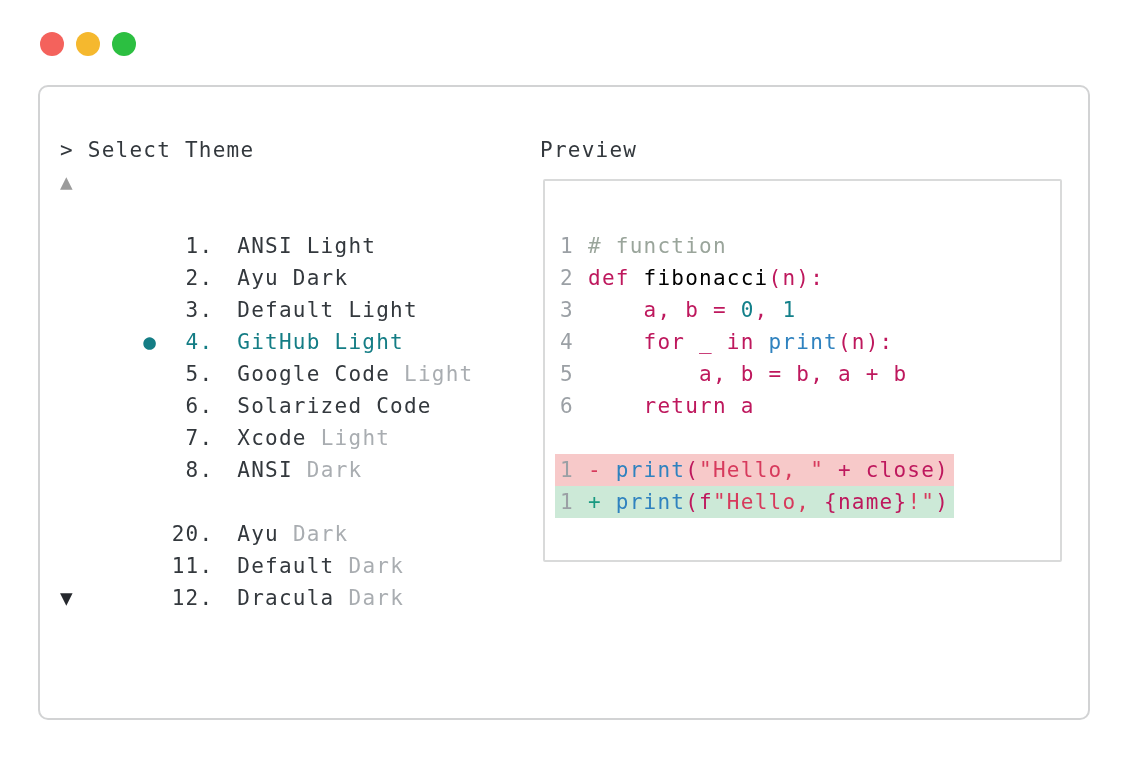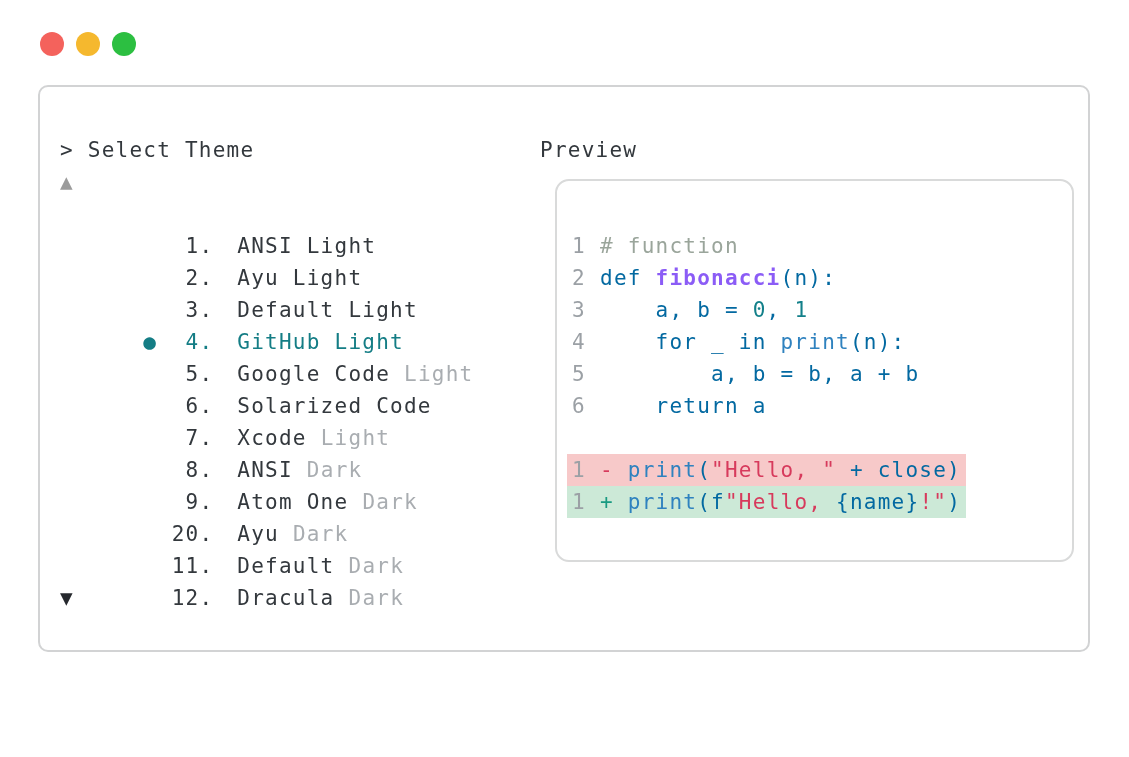--- a/index.html
+++ b/index.html
@@ -7,53 +7,53 @@
   body { font-family:"DejaVu Sans Mono", monospace; font-size:21px; letter-spacing:1.24px; line-height:32px; color:#33383d; }
 
   
   .traffic { position:absolute; top:32px; left:40px; width:120px; height:24px; }
   .light { position:absolute; width:24px; height:24px; border-radius:50%; top:0; }
   .light.close { left:0; background:#f4625c; }
   .light.min   { left:36px; background:#f5b82e; }
   .light.max   { left:72px; background:#2cbf41; }
 
   
-  .panel { position:absolute; left:38px; top:85px; width:1052px; height:567px;
+  .panel { position:absolute; left:38px; top:85px; width:1052px; height:635px;
            border:2px solid #d2d3d4; border-radius:10px; background:#fff; }
 
   .hdr-left  { position:absolute; left:20px;  top:47px; white-space:pre; }
   .hdr-right { position:absolute; left:500px; top:47px; white-space:pre; }
 
   .arrow-up   { position:absolute; left:20px; top:79px;  color:#9b9b9b; }
   .arrow-down { position:absolute; left:20px; top:495px; color:#26292e; }
 
   .theme-item { position:absolute; left:20px; white-space:pre; cursor:default; }
   .theme-item .mark { display:inline-block; width:28px; color:#147d85; }
   .theme-item .num  { display:inline-block; width:42px; text-align:right; }
   .theme-item .tname { margin-left:24px; }
   .theme-item .dim   { margin-left:14px; color:#a9adb1; }
   .theme-item[data-state="selected"] { color:#147d85; }
   .theme-item[data-state="selected"] .dim { color:#147d85; }
 
   .help { position:absolute; left:20px; top:559px; color:#a5a9ad; white-space:pre; }
 
   
   .preview-box { position:absolute; left:503px; top:92px; width:519px; height:383px;
-                 border:2px solid #d9dada; border-radius:14px; background:#fff;margin-left:12px; }
+                 border:2px solid #d9dada; border-radius:2px; background:#fff; }
   .preview-code { position:absolute; left:15px; top:49px; }
   .code-line { white-space:pre; height:32px; }
   .lnum { display:inline-block; width:14px; margin-right:14px; color:#9ba0a5; }
   .code-spacer { height:32px; }
   .diff-line { display:inline-block; margin-left:-5px; padding:0 5px; }
   .diff-removed { background:#f7c9c9; }
   .diff-added   { background:#cce9d7; }
 
-  .tok-plain   { color:#0369a1; }
+  .tok-plain   { color:#be185d; }
   .tok-comment { color:#9aa59b; }
-  .tok-func    { color:#8b5cf6;font-weight:bold; }
+  .tok-func    { color:#000000; }
   .tok-number  { color:#13808a; }
   .tok-builtin { color:#2f82bf; }
   .tok-string  { color:#d73a5c; }
   .tok-sign-removed { color:#d73a5c; }
   .tok-sign-added   { color:#199a81; }
 </style>
 </head>
 <body>
 
 <div>
@@ -68,42 +68,39 @@
     <div class="hdr-left">&gt; Select Theme</div>
 
     <div class="hdr-right">Preview</div>
 
     <div class="arrow-up">▲</div>
 
     <div class="theme-item" style="top:111px">
       <span class="mark"></span><span class="num">1.</span><span class="tname">ANSI Light</span><span class="dim"></span>
     </div>
     <div class="theme-item" style="top:143px">
-      <span class="mark"></span><span class="num">2.</span><span class="tname">Ayu Light</span><span class="dim"></span>
+      <span class="mark"></span><span class="num">2.</span><span class="tname">Ayu Dark</span><span class="dim"></span>
     </div>
     <div class="theme-item" style="top:175px">
       <span class="mark"></span><span class="num">3.</span><span class="tname">Default Light</span><span class="dim"></span>
     </div>
     <div class="theme-item" style="top:207px" data-state="selected">
       <span class="mark">●</span><span class="num">4.</span><span class="tname">GitHub Light</span><span class="dim"></span>
     </div>
     <div class="theme-item" style="top:239px">
       <span class="mark"></span><span class="num">5.</span><span class="tname">Google Code</span><span class="dim">Light</span>
     </div>
     <div class="theme-item" style="top:271px">
       <span class="mark"></span><span class="num">6.</span><span class="tname">Solarized Code</span><span class="dim"></span>
     </div>
     <div class="theme-item" style="top:303px">
       <span class="mark"></span><span class="num">7.</span><span class="tname">Xcode</span><span class="dim">Light</span>
     </div>
     <div class="theme-item" style="top:335px">
       <span class="mark"></span><span class="num">8.</span><span class="tname">ANSI</span><span class="dim">Dark</span>
-    </div>
-    <div class="theme-item" style="top:367px">
-      <span class="mark"></span><span class="num">9.</span><span class="tname">Atom One</span><span class="dim">Dark</span>
     </div>
     <div class="theme-item" style="top:399px">
       <span class="mark"></span><span class="num">20.</span><span class="tname">Ayu</span><span class="dim">Dark</span>
     </div>
     <div class="theme-item" style="top:431px">
       <span class="mark"></span><span class="num">11.</span><span class="tname">Default</span><span class="dim">Dark</span>
     </div>
     <div class="theme-item" style="top:463px">
       <span class="mark"></span><span class="num">12.</span><span class="tname">Dracula</span><span class="dim">Dark</span>
     </div>

